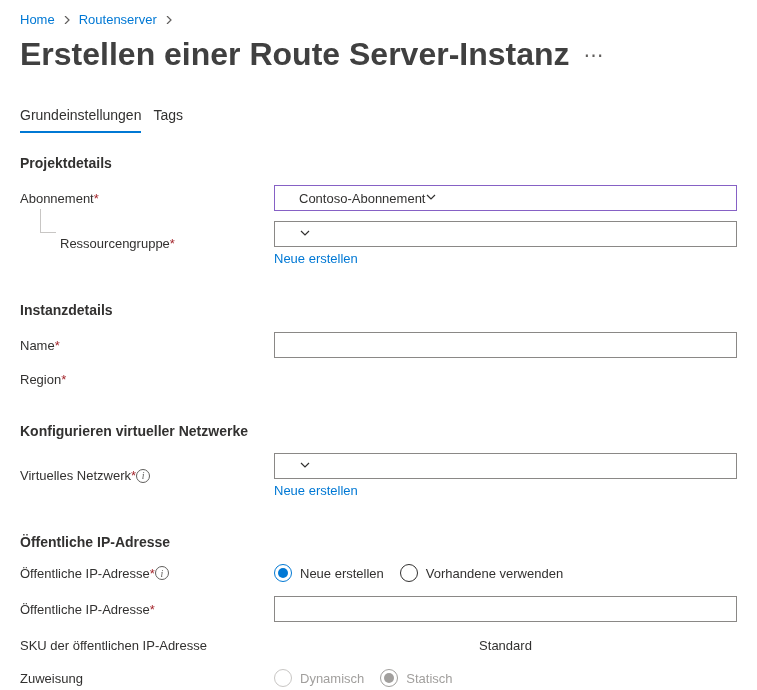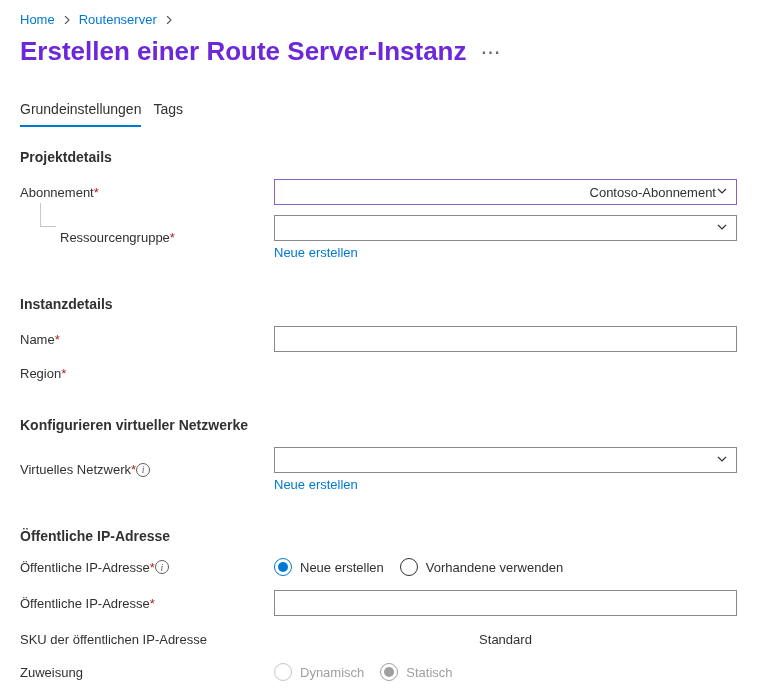--- a/index.html
+++ b/index.html
@@ -7,21 +7,21 @@
       font-family: "Segoe UI", -apple-system, sans-serif;
       font-size: 13px;
       color: #323130;
       padding: 12px 20px;
       background: #ffffff;
       width: 757px;
     }
     a { color: #0078d4; text-decoration: none; cursor: pointer; }
     .breadcrumb { display: flex; align-items: center; gap: 8px; font-size: 13px; margin-bottom: 9px; }
     .breadcrumb .chev { color: #605e5c; }
-    h1 { font-size: 26px; font-weight: 600; color: #6d28d9; display: inline; }
+    h1 { font-size: 32px; font-weight: 600; color: #404040; display: inline; }
     .title-row { display: flex; align-items: center; gap: 10px; margin-bottom: 28px; }
     .ellipsis { color: #605e5c; font-size: 20px; cursor: pointer; padding: 0 4px; }
     .tabs { display: flex; gap: 12px; border-bottom: none; margin-bottom: 22px; }
     .tab { font-size: 14px; padding: 6px 0 8px 0; cursor: pointer; color: #323130; }
     .tab.active { border-bottom: 2px solid #0078d4; font-weight: 400; }
     .section-title { font-weight: 600; font-size: 14px; margin-bottom: 14px; margin-top: 8px; }
     .form-row { display: flex; align-items: center; margin-bottom: 10px; }
     .form-row.indented { padding-left: 40px; position: relative; }
     .indent-bar { position:absolute; left:20px; top:-12px; width:16px; height:24px; border-left:1px solid #c8c6c4; border-bottom:1px solid #c8c6c4; }
     .label-col { width: 254px; display: flex; align-items: center; font-size: 13px; }
@@ -29,22 +29,22 @@
     .req { color: #a4262c; }
     .info-icon { width:14px; height:14px; border:1px solid #605e5c; border-radius:50%; display:inline-flex; align-items:center; justify-content:center; font-size:10px; color:#605e5c; font-style: italic; font-family: Georgia, serif; cursor: default;}
     .input-col { flex: 1; max-width: 470px; }
     .dropdown, .textinput {
       width: 100%;
       height: 26px;
       border: 1px solid #8a8886;
       background: #fff;
       display: flex;
       align-items: center;
-      justify-content: flex-end;
-      padding: 0 8px;
+      justify-content: flex-start;
+      padding: 0 24px;
       font-size: 13px;
       cursor: pointer;
     }
     .dropdown.active { border-color: #8661c5; }
     .dropdown .chev-down svg { width: 12px; height: 12px; }
     .textinput { cursor: text; }
     .link-under { font-size: 13px; color:#0078d4; margin-top:4px; cursor:pointer; display:inline-block; }
     .radio-group { display:flex; align-items:center; gap: 24px; }
     .radio { display:flex; align-items:center; gap:8px; cursor:pointer; }
     .radio-circle { width:18px; height:18px; border:1px solid #323130; border-radius:50%; display:flex; align-items:center; justify-content:center; }

